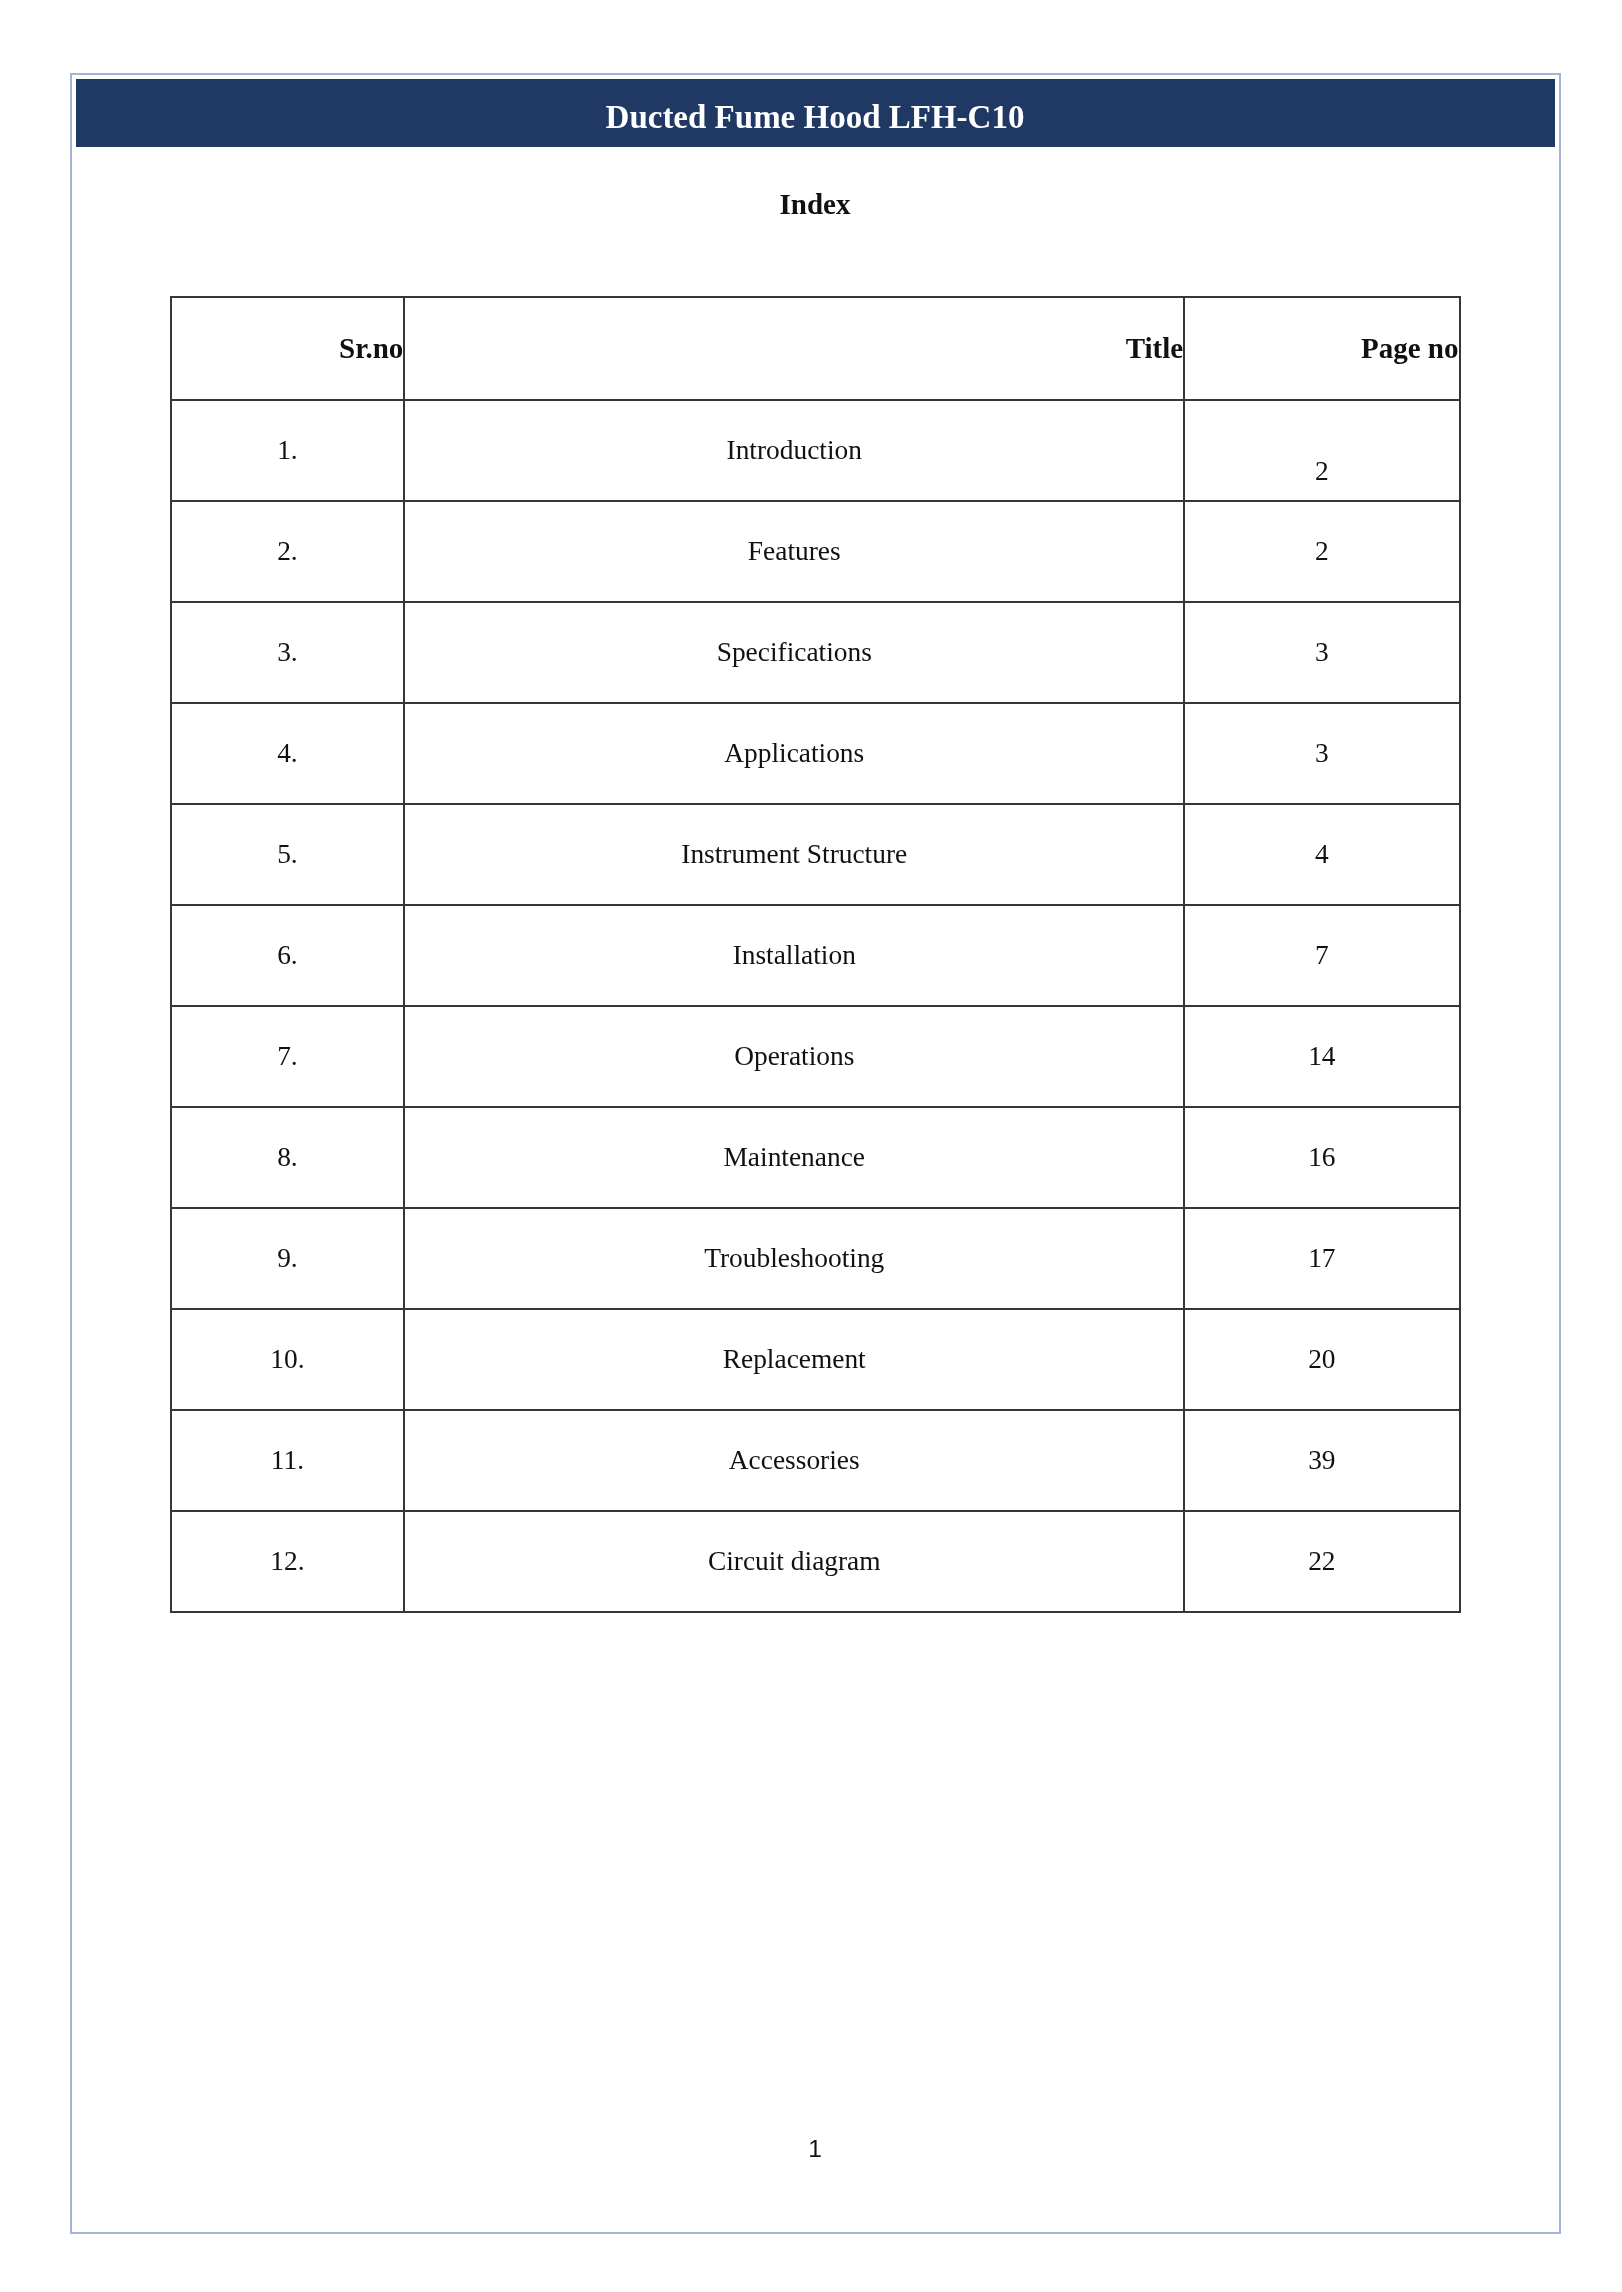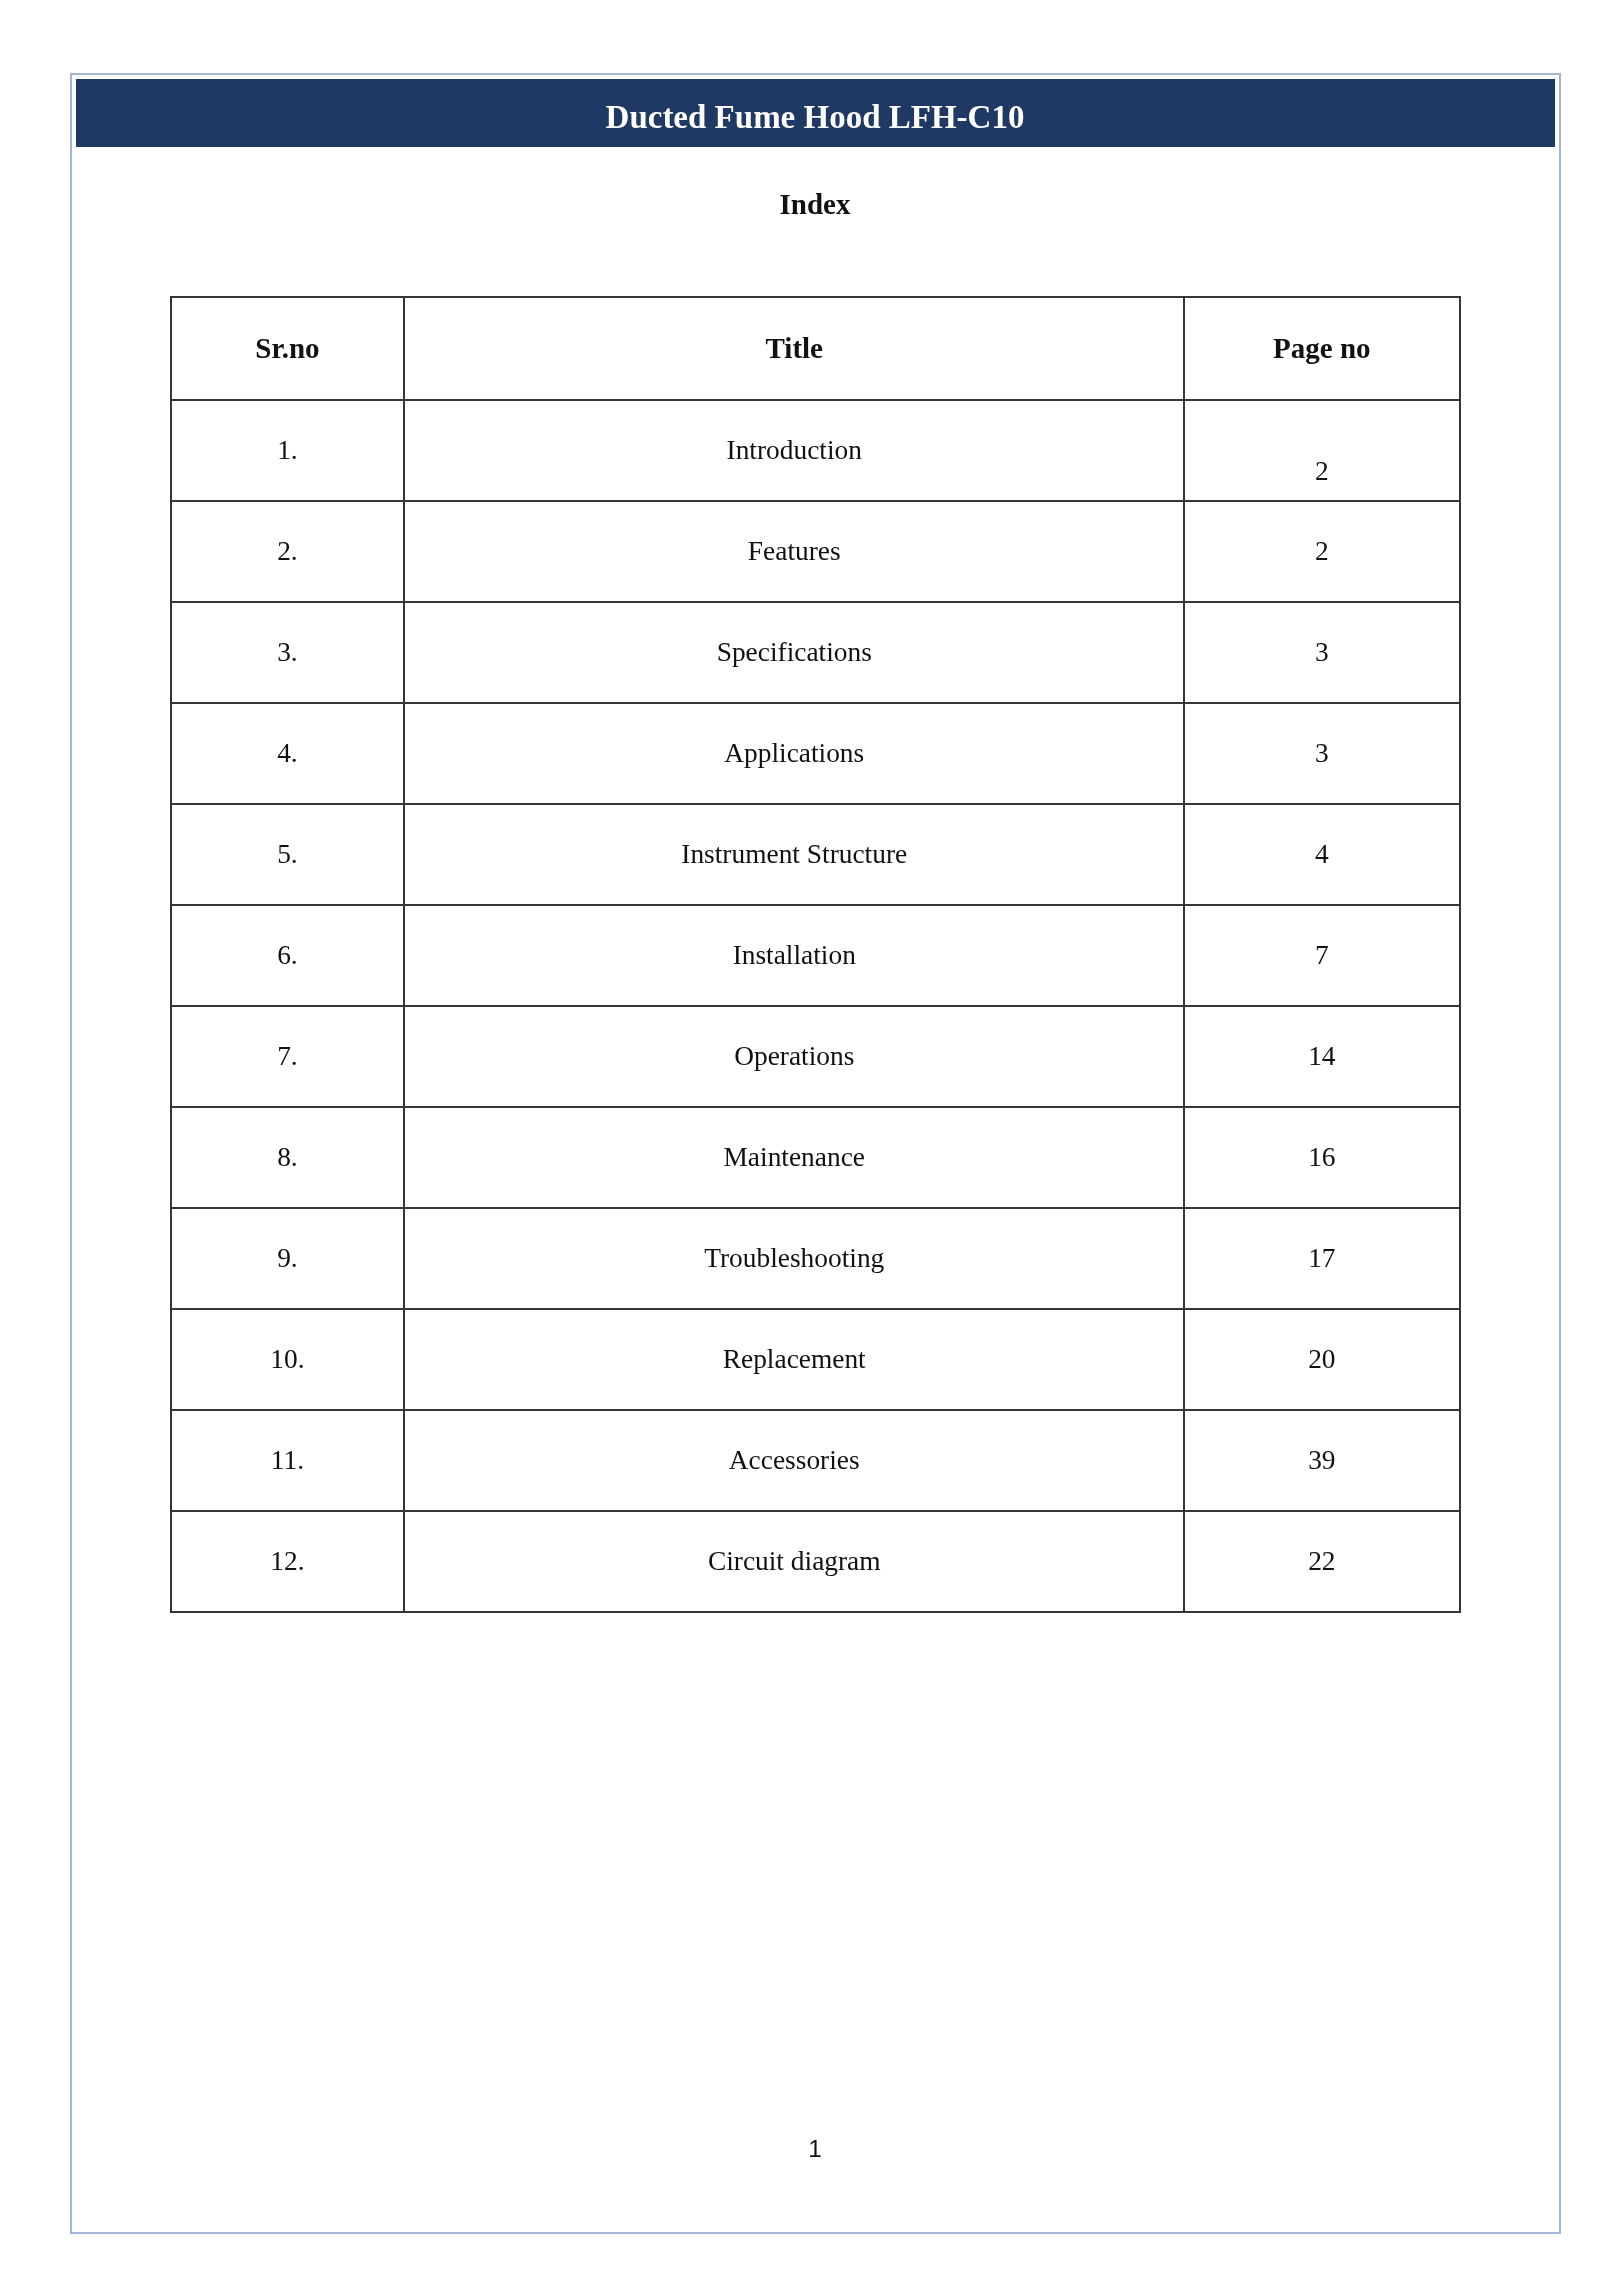--- a/index.html
+++ b/index.html
@@ -51,20 +51,21 @@
     border-top-width: 2.9px;
     border-bottom-width: 2.9px;
     text-align: center;
     vertical-align: middle;
     font-size: 27.4px;
     padding: 0;
   }
   .toc-table th {
     font-size: 29px;
     font-weight: bold;
+    text-align: right;
   }
   .col-sr   { width: 203px; }
   .col-title{ width: 677px; }
   .col-page { width: 239px; }
   thead tr { height: 103px; }
   tbody tr { height: 101px; }
   td.pg-low { padding-top: 41px; }
   .footer-page-number {
     position: absolute;
     left: 0;

